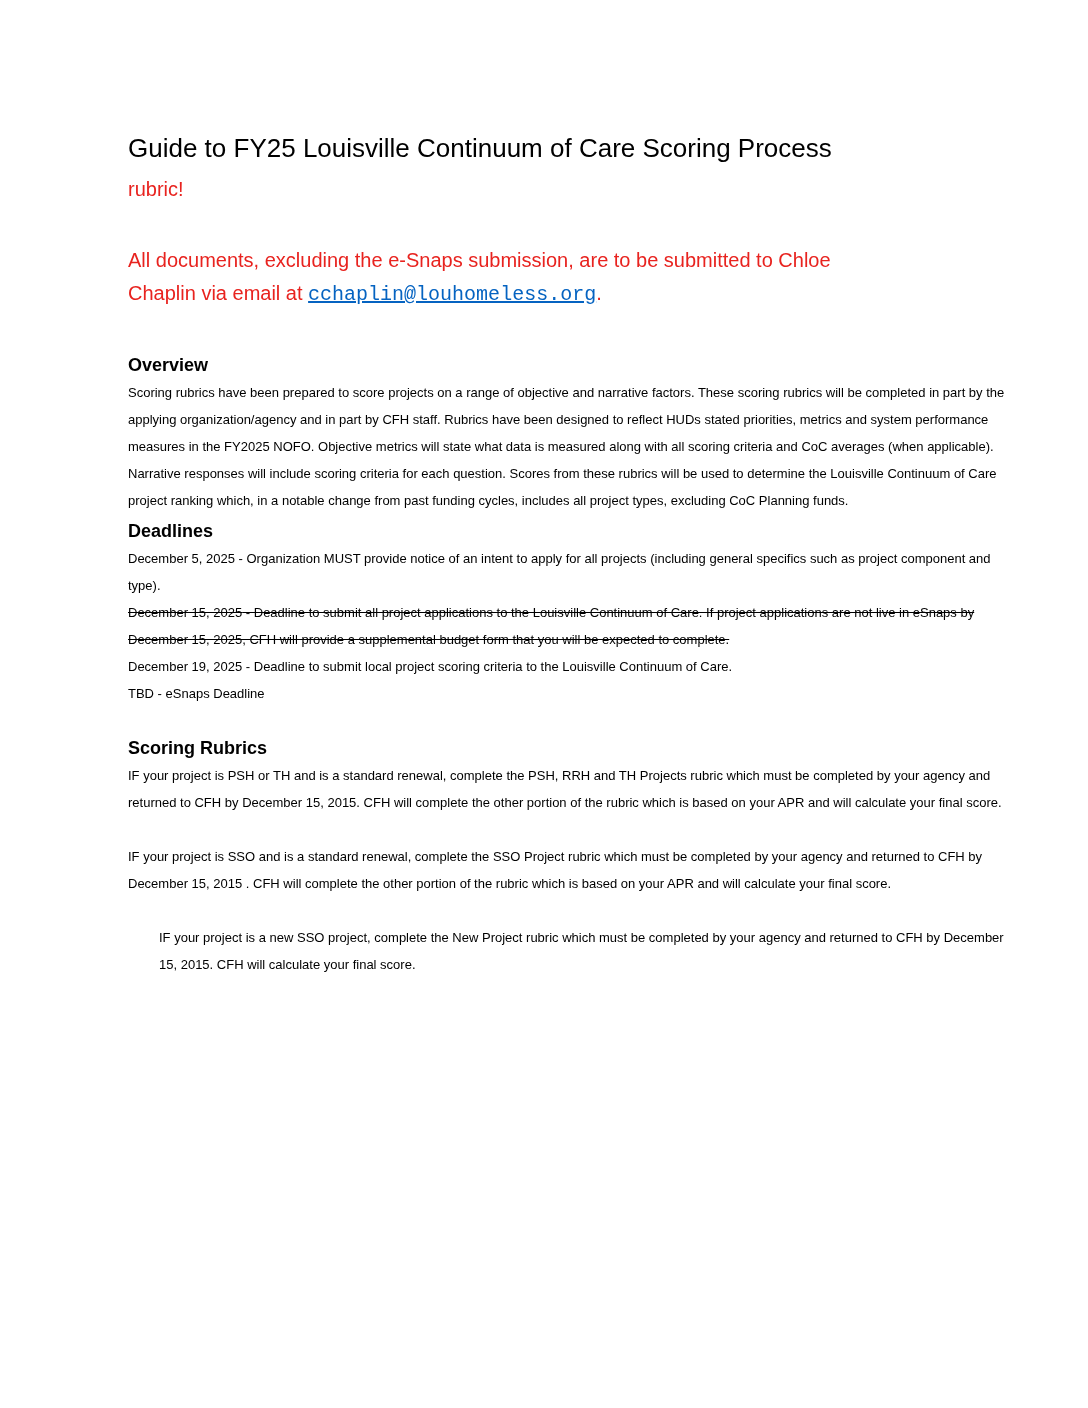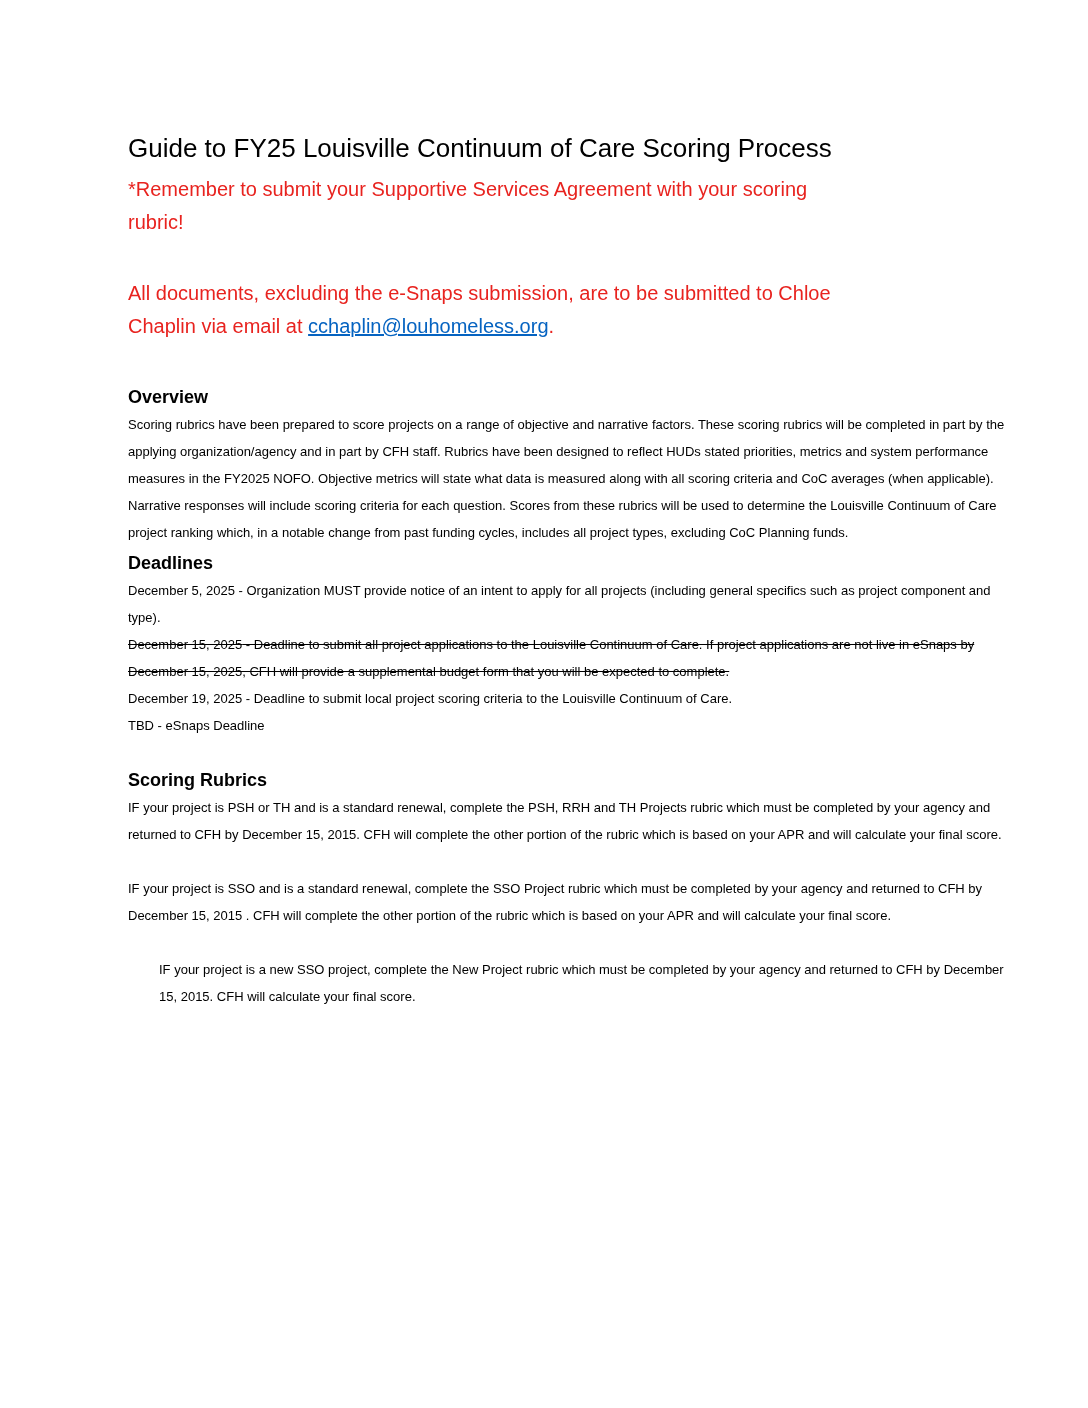--- a/index.html
+++ b/index.html
@@ -30,20 +30,21 @@
     font-size: 20px;
     line-height: 33px;
     font-weight: 400;
   }
   .reminder-block { margin: 0 0 38px 0; }
   .submit-block { margin: 16px 0 41px 0; }
   .email-link {
     color: #0563c1;
     text-decoration: underline;
     cursor: pointer;
+    font-family: Liberation Mono, monospace;
   }
   .heading {
     font-size: 18px;
     font-weight: 700;
     line-height: 27px;
     margin: 0;
   }
   .body-text {
     font-size: 13px;
     font-weight: 400;
@@ -59,21 +60,20 @@
 </style>
 </head>
 <body>
 
 <div class="page">
   <div class="content">
 
     <h1 class="title">Guide to FY25 Louisville Continuum of Care Scoring Process</h1>
 
     <div class="red-text reminder-block">
-      <div>*Remember to submit your Supportive Services Agreement with your scoring</div>
       <div>rubric!</div>
     </div>
 
     <div class="red-text submit-block">
       <div>All documents, excluding the e-Snaps submission, are to be submitted to Chloe</div>
       <div><span>Chaplin via email at </span><a class="email-link">cchaplin@louhomeless.org</a><span>.</span></div>
     </div>
 
     <h2 class="heading">Overview</h2>
     <p class="body-text">Scoring rubrics have been prepared to score projects on a range of objective and narrative factors. These scoring rubrics will be completed in part by the applying organization/agency and in part by CFH staff. Rubrics have been designed to reflect HUDs stated priorities, metrics and system performance measures in the FY2025 NOFO. Objective metrics will state what data is measured along with all scoring criteria and CoC averages (when applicable). Narrative responses will include scoring criteria for each question. Scores from these rubrics will be used to determine the Louisville Continuum of Care project ranking which, in a notable change from past funding cycles,  includes all project types, excluding CoC Planning funds.</p>

